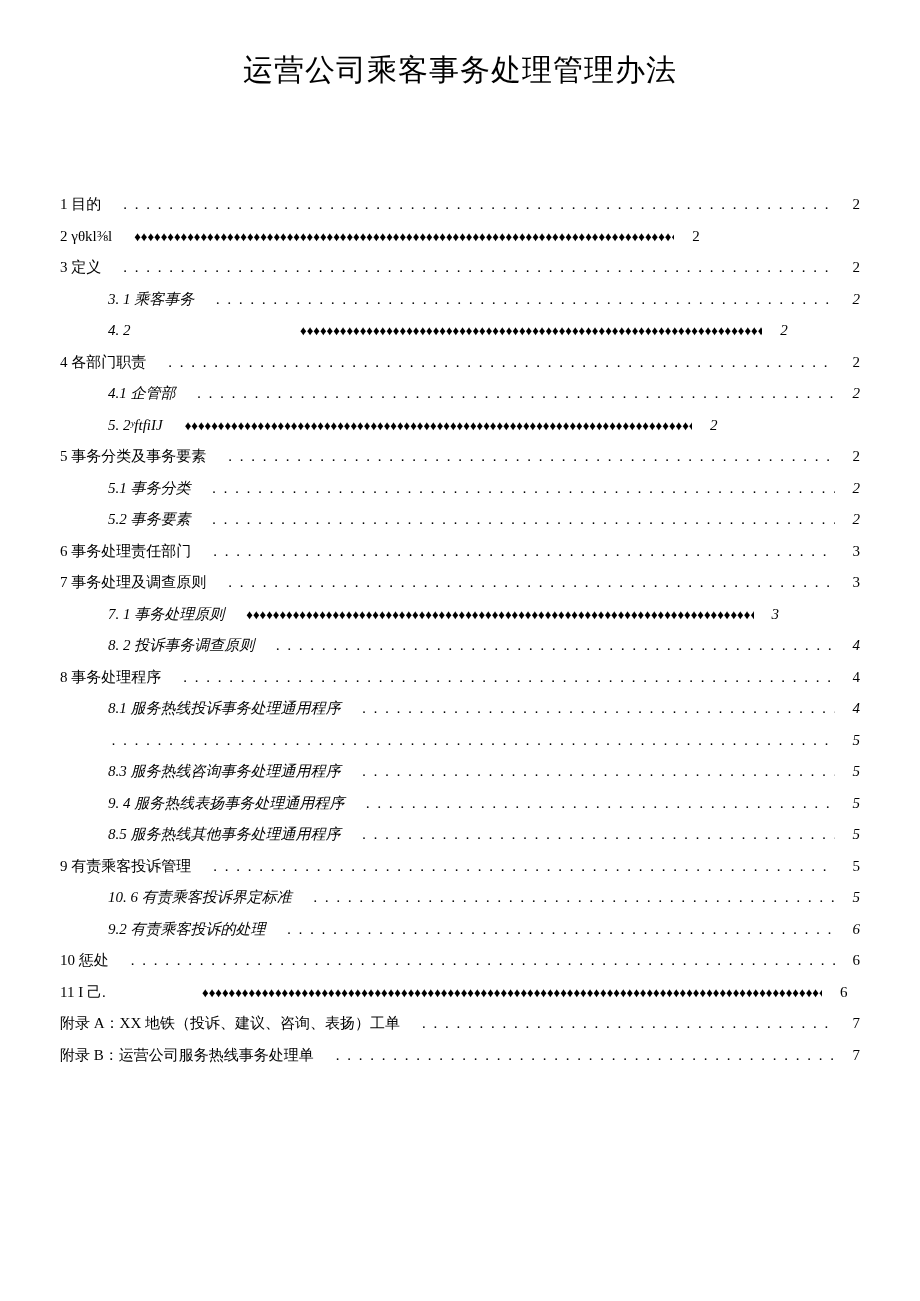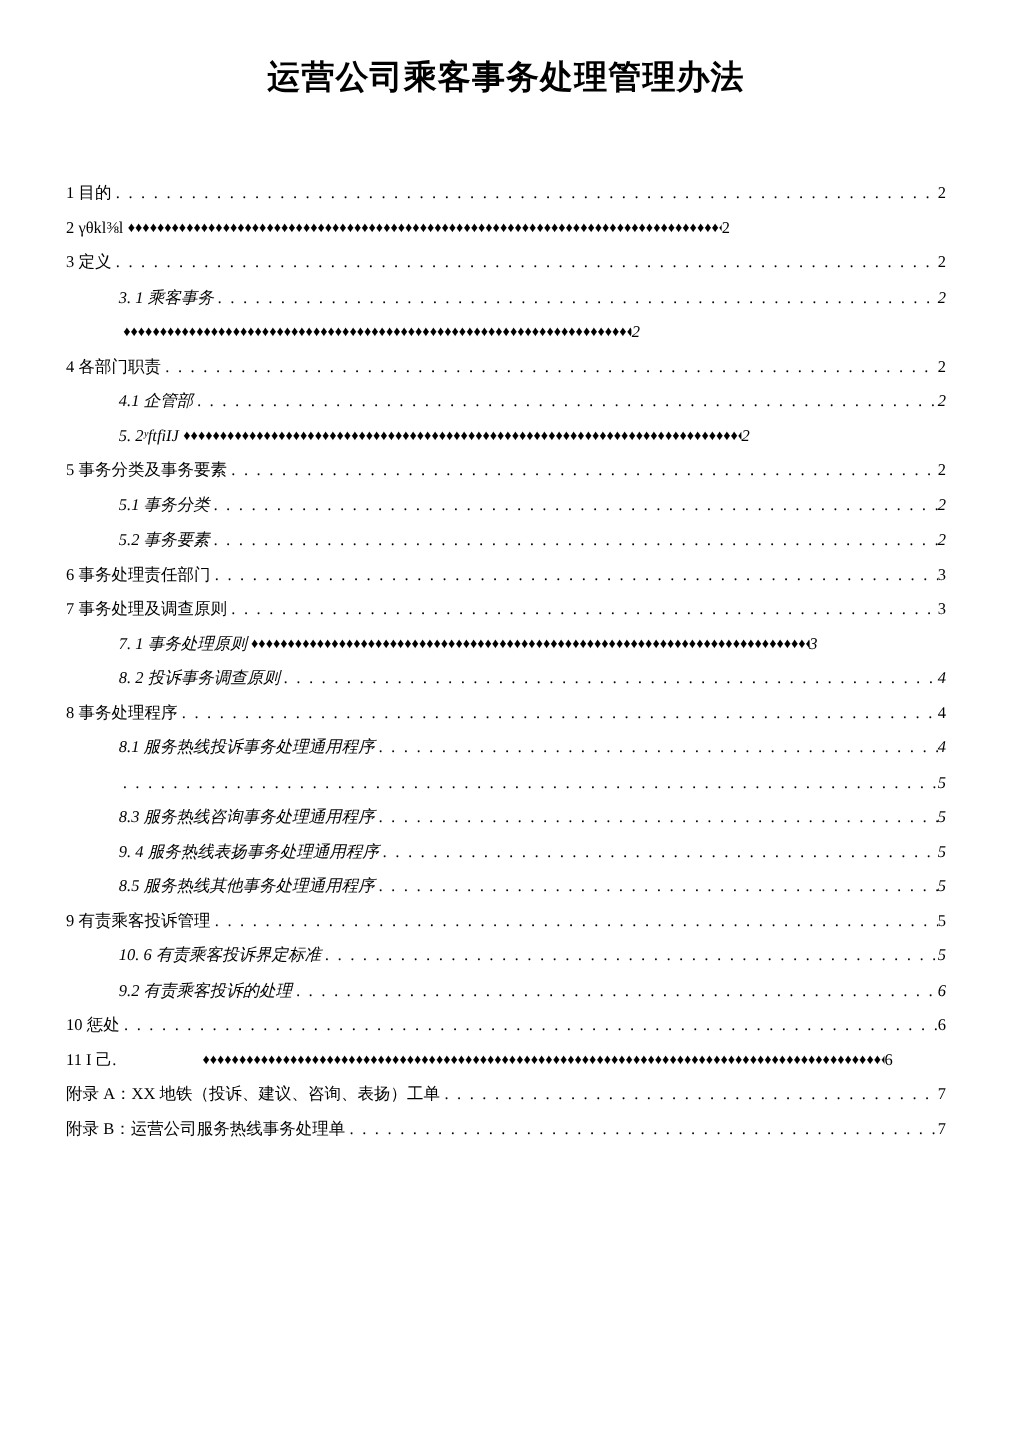--- a/index.html
+++ b/index.html
@@ -7,33 +7,34 @@
     background: #ffffff;
     width: 920px;
     height: 1301px;
     font-family: "SimSun", "宋体", serif;
     color: #000000;
     padding: 50px 60px;
   }
   .title {
     text-align: center;
     font-size: 30px;
-    font-weight: bold;
-    margin-bottom: 70px;
+    font-weight: normal;
+    margin-bottom: 98px;
     letter-spacing: 1px;
   }
   .toc {
     font-size: 15px;
     line-height: 2.1;
   }
   .toc-line {
     display: flex;
-    align-items: flex-start;
+    align-items: center;
     white-space: nowrap;
     overflow: hidden;
+    gap: 18px;
   }
   .toc-line.l2 { padding-left: 48px; font-style: italic; }
   .label { flex-shrink: 0; }
   .leader {
     flex: 1 1 auto;
     overflow: hidden;
     letter-spacing: 2px;
     padding: 0 4px;
   }
   .leader.dots::before {
@@ -73,20 +74,21 @@
       <span class="label">3 定义</span>
       <span class="leader dots"></span>
       <span class="pg">2</span>
     </div>
     <div class="toc-line l2">
       <span class="label">3.  1 乘客事务</span>
       <span class="leader dots"></span>
       <span class="pg">2</span>
     </div>
     <div class="toc-line l2 diamond-row row-4-2">
+      <span class="label">4.  2</span>
       <span class="leader diam"></span>
       <span class="pg">2</span>
     </div>
     <div class="toc-line l1">
       <span class="label">4 各部门职责</span>
       <span class="leader dots"></span>
       <span class="pg">2</span>
     </div>
     <div class="toc-line l2">
       <span class="label">4.1    企管部</span>

